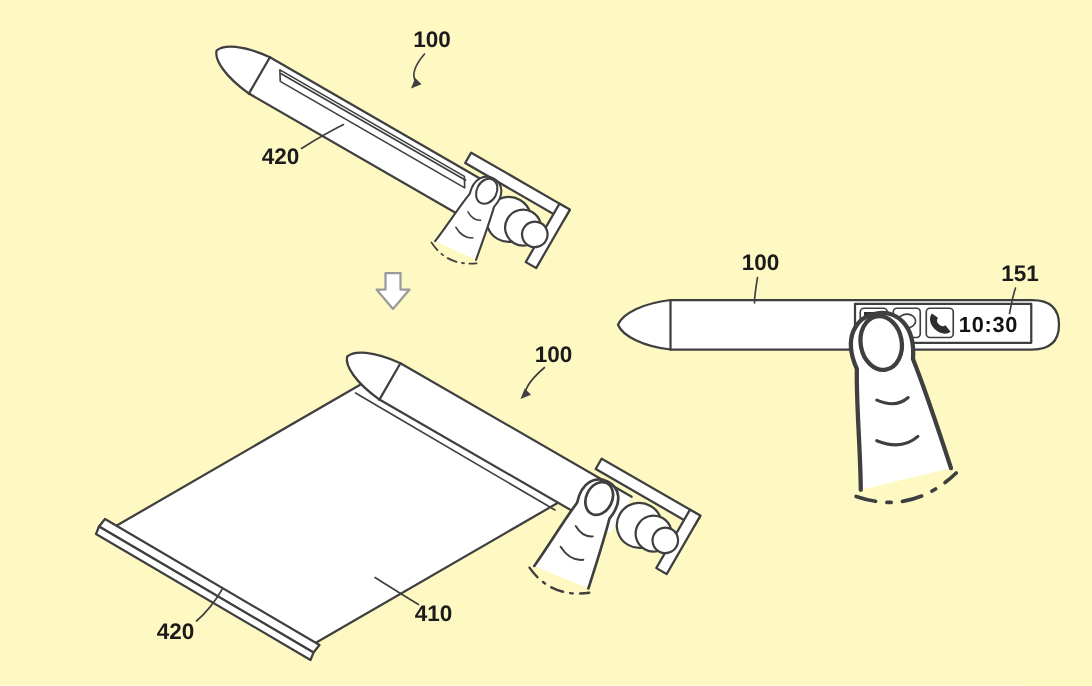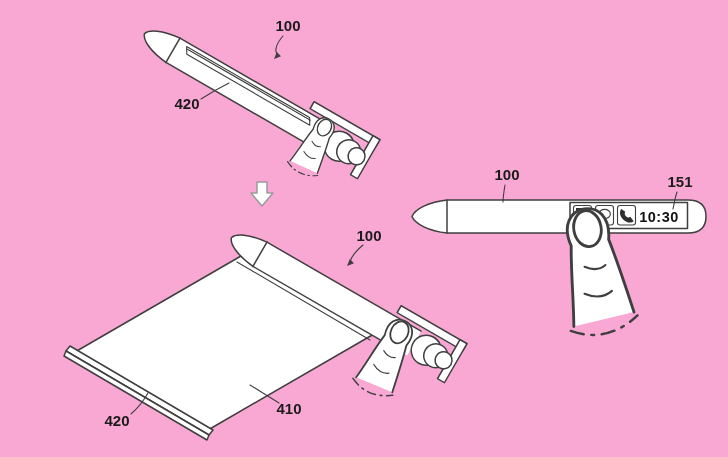--- a/index.html
+++ b/index.html
@@ -1,17 +1,17 @@
 <!DOCTYPE html>
 <html><head>
 <meta charset="utf-8">
 <style>
   html,body { margin:0; padding:0; background:#ffffff; }
   #canvas {
-    position:relative; width:728px; height:457px; background:#f9a8d4;
+    position:relative; width:728px; height:457px; background:#fef9c3;
     font-family:"Liberation Sans", sans-serif; overflow:hidden;
   }
   svg { display:block; }
   .ln   { stroke:#3f3f3f; stroke-width:1.5; fill:none; stroke-linecap:round; stroke-linejoin:round; }
   .fw   { fill:#ffffff; }
   .thin { stroke-width:1.1; }
   .dashdot { stroke-dasharray:7 4 1.5 4; stroke-width:1.3; }
   .lbl  { font:700 15px "Liberation Sans", sans-serif; fill:#1b1b1b; }
   .time { font:700 14.5px "Liberation Sans", sans-serif; fill:#111111; letter-spacing:0.5px; }
   .dark { fill:#2e2e2e; stroke:none; }

